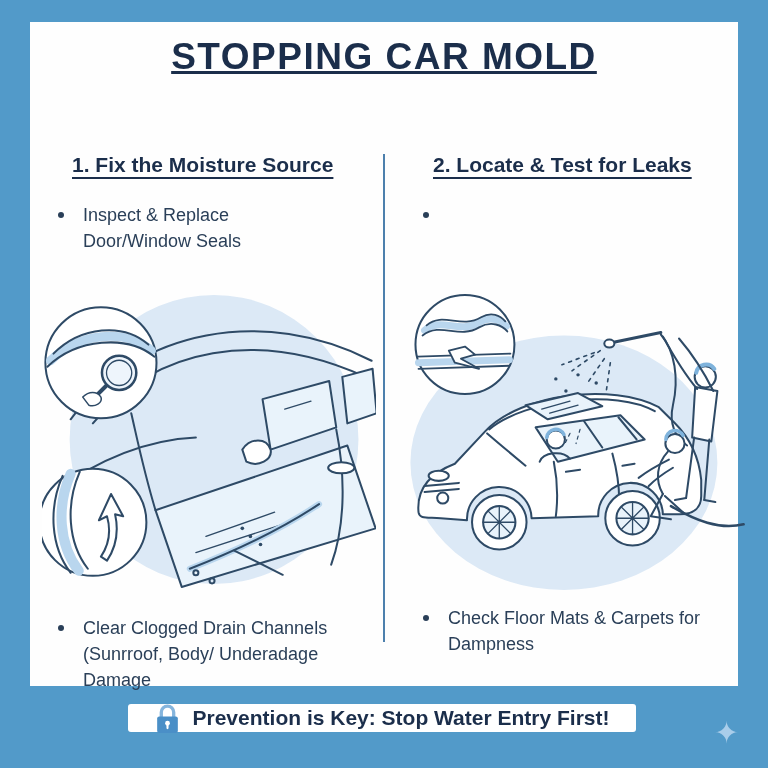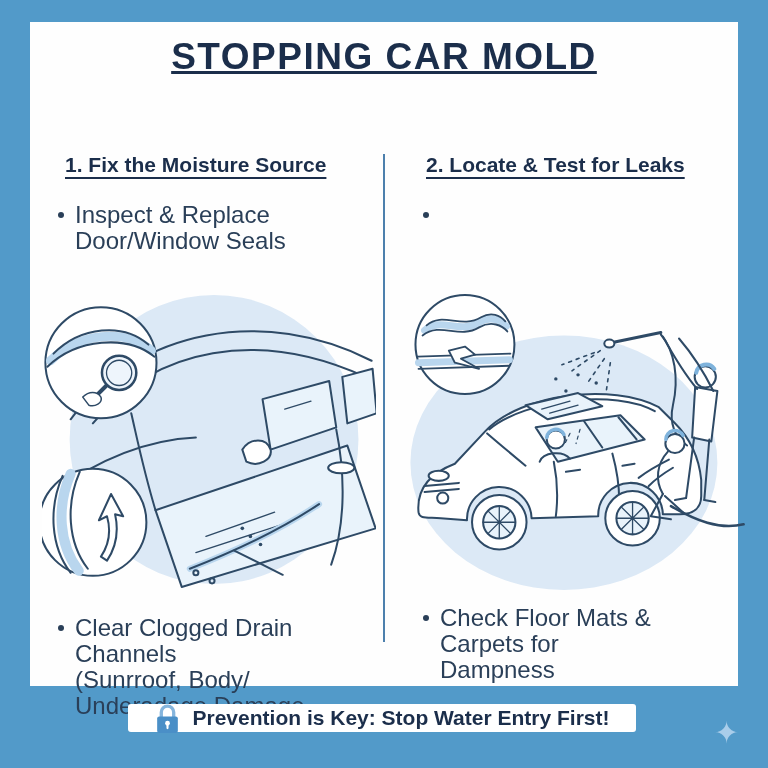--- a/index.html
+++ b/index.html
@@ -14,26 +14,26 @@
   }
   .title{
     position:absolute;top:12px;left:0;width:100%;text-align:center;
     color:#1b2e4b;font-weight:bold;font-size:37px;line-height:45px;
     letter-spacing:1.5px;
     text-decoration:underline;
   }
   .col-heading{
     position:absolute;color:#1b2e4b;font-weight:bold;font-size:21px;
     text-decoration:underline;text-underline-offset:5px;
-    text-decoration-thickness:2px;white-space:nowrap;
+    text-decoration-thickness:2px;white-space:nowrap;margin-left:7px;
   }
   .heading-left{left:35px;top:131px;}
   .heading-right{left:396px;top:131px;}
   .bullet{
-    position:absolute;display:flex;gap:11px;font-size:24px;line-height:26px;
+    position:absolute;display:flex;gap:19px;font-size:18px;line-height:26px;
     color:#2a3f58;
   }
   .bullet .dot{
     width:6px;height:6px;border-radius:50%;background:#2a3f58;
     flex:0 0 auto;margin-top:10px;
   }
   .bullet .txt{white-space:pre-line;}
   .tl{left:28px;top:180px;width:320px;}
   .tr{left:393px;top:180px;width:310px;}
   .bl{left:28px;top:593px;width:330px;}

